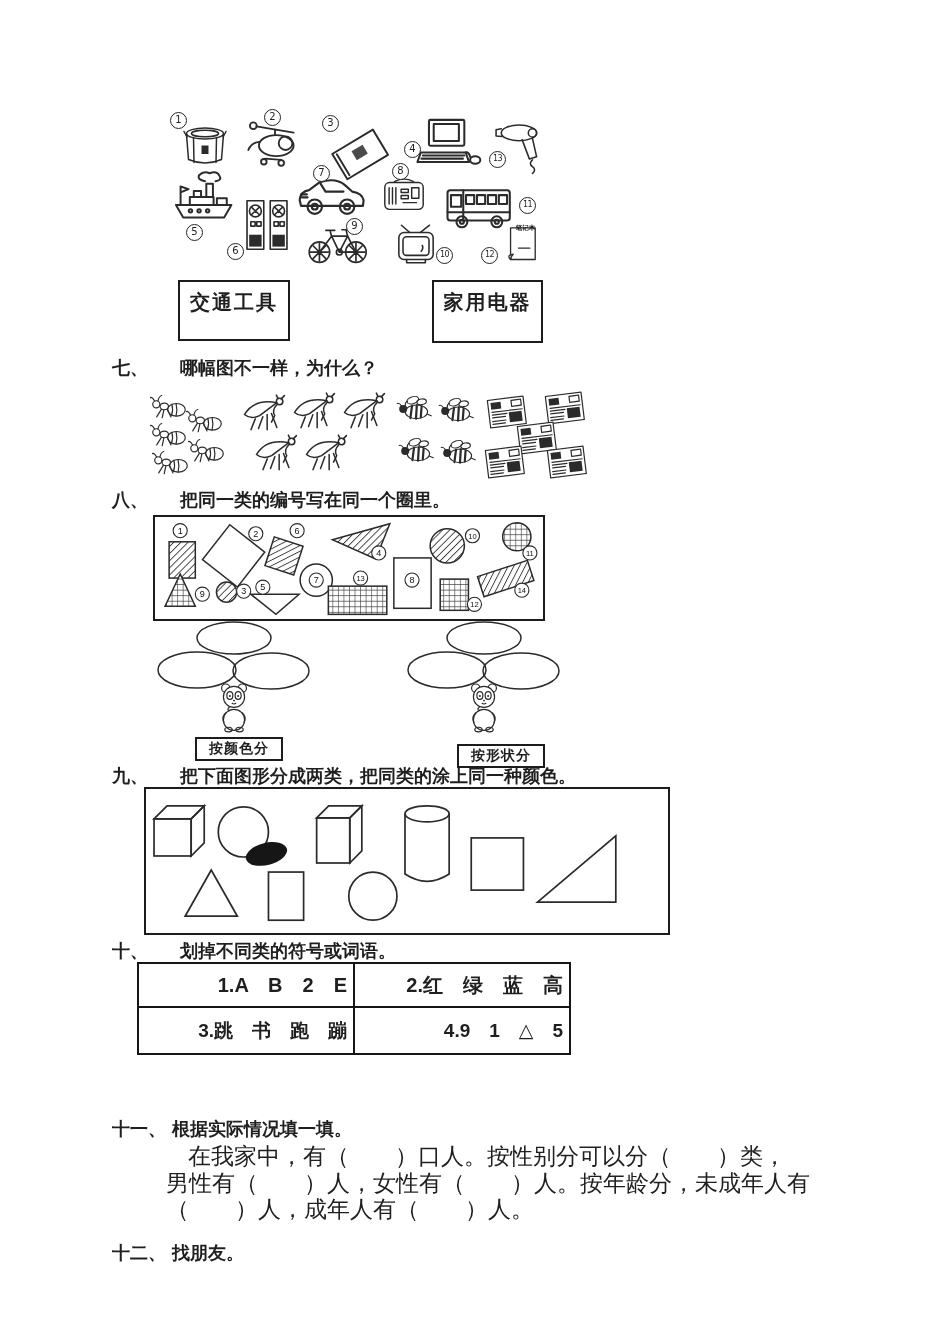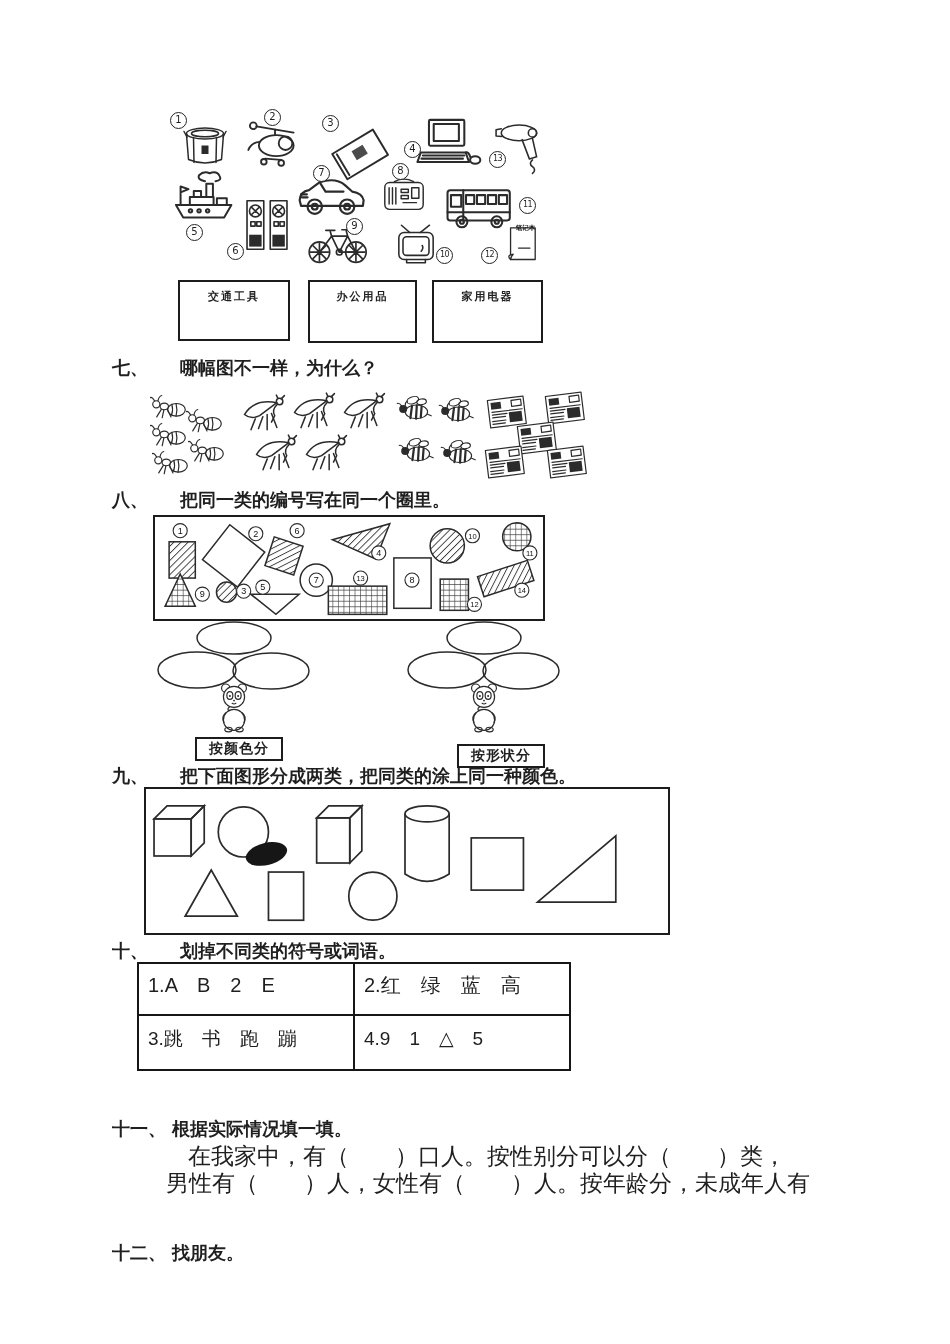--- a/index.html
+++ b/index.html
@@ -7,30 +7,30 @@
         font-family:"Liberation Sans","DejaVu Sans",sans-serif;color:#1f1f1f;}
   .layer{position:absolute;inset:0;}
   .art{position:absolute;overflow:visible;}
   .art *{stroke-linecap:round;stroke-linejoin:round;}
   .cnum{position:absolute;width:15px;height:15px;border:1.3px solid #242424;border-radius:50%;
         font-size:10px;line-height:14px;text-align:center;background:#fff;z-index:3;
         font-family:"DejaVu Sans",sans-serif;}
   .cnum.sm{font-size:8px;letter-spacing:-0.5px;}
   .mini-text{position:absolute;font-size:6.5px;font-weight:700;color:#1a1a1a;z-index:2;white-space:nowrap;}
   .cat-box{position:absolute;border:2.2px solid #1c1c1c;text-align:center;background:#fff;}
-  .cat-label{display:inline-block;margin-top:7px;font-size:11px;font-weight:600;letter-spacing:2px;}
+  .cat-label{display:inline-block;margin-top:7px;font-size:20px;font-weight:600;letter-spacing:2px;}
   .sec-head{position:absolute;font-size:18px;font-weight:600;white-space:nowrap;}
   .g32{margin-right:32px;} .g6{margin-right:6px;}
   .box-outline{position:absolute;border:2.2px solid #1c1c1c;background:#fff;}
   .sortgroup{position:absolute;width:152px;height:142px;}
   .sort-label{position:absolute;border:2px solid #1c1c1c;font-size:14px;font-weight:600;
               text-align:center;line-height:19px;letter-spacing:1px;background:#fff;}
   .t10{position:absolute;left:137px;top:962px;border-collapse:collapse;background:#fff;}
-  .t10 td{border:2.4px solid #161616;font-weight:400;font-size:20px;padding:0 6px 8px 9px;
-          white-space:nowrap;height:42px;min-width:199px;}
+  .t10 td{border:2.4px solid #161616;font-weight:700;font-size:20px;padding:0 6px 0 9px;
+          white-space:nowrap;height:42px;min-width:199px;text-align:right;}
   .t10 tr:last-child td{font-size:19px;height:45px;}
   .fill-line{position:absolute;font-size:23px;font-weight:500;white-space:nowrap;}
 </style>
 </head>
 <body>
 
 <svg width="0" height="0" style="position:absolute" aria-hidden="true">
 <defs>
   <pattern id="p-hatch" width="5" height="5" patternUnits="userSpaceOnUse" patternTransform="rotate(45)">
     <rect width="5" height="5" fill="#fff"></rect>
@@ -298,23 +298,20 @@
       <span class="cnum sm" style="left: 519px; top: 197px;">11</span>
       <svg class="art" style="left: 500px; top: 220px; width: 44px; height: 50px;">
         <use href="#sym-notebook" xlink:href="#sym-notebook"></use>
       </svg>
       <span class="cnum sm" style="left: 481px; top: 247px;">12</span>
       <div class="mini-text" style="left: 515.84px; top: 224px;">笔记本</div>
     </div>
 
   <div class="cat-box" style="left:178px;top:280px;width:108px;height:57px">
     <span class="cat-label">交通工具</span>
-  </div>
-  <div class="cat-box" style="left:308px;top:280px;width:105px;height:59px">
-    <span class="cat-label">办公用品</span>
   </div>
   <div class="cat-box" style="left:432px;top:280px;width:107px;height:59px">
     <span class="cat-label">家用电器</span>
   </div>
 
   <div class="sec-head" style="left:112px;top:356px">
     <span class="g32">七、</span><span>哪幅图不一样，为什么？</span>
   </div>
   <div class="layer">
       <div style="position: absolute; left: 150px; top: 390px;">
@@ -477,20 +474,21 @@
       <td>4.9　1　△　5</td>
     </tr>
   </tbody>
     </table>
 
   <div class="sec-head" style="left:112px;top:1117px">
     <span class="g6">十一、</span><span>根据实际情况填一填。</span>
   </div>
   <div class="fill-line" style="left:188px;top:1141px">在我家中，有（　　）口人。按性别分可以分（　　）类，</div>
   <div class="fill-line" style="left:166px;top:1168px">男性有（　　）人，女性有（　　）人。按年龄分，未成年人有</div>
+  <div class="fill-line" style="left:166px;top:1194px">（　　）人，成年人有（　　）人。</div>
 
   <div class="sec-head" style="left:112px;top:1241px">
     <span class="g6">十二、</span><span>找朋友。</span>
   </div>
 
 <div class="sortgroup" style="left: 158px; top: 618px; text-decoration: underline;">
       <svg viewBox="0 0 152 118" class="art" style="left: 0px; top: 0px; width: 152px; height: 118px;">
         <ellipse cx="76" cy="20" rx="37" ry="16" stroke="#2b2b2b" stroke-width="1.5" fill="none"></ellipse>
         <ellipse cx="39" cy="52" rx="39" ry="18" stroke="#2b2b2b" stroke-width="1.5" fill="none"></ellipse>
         <ellipse cx="113" cy="53" rx="38" ry="18" stroke="#2b2b2b" stroke-width="1.5" fill="none"></ellipse>

